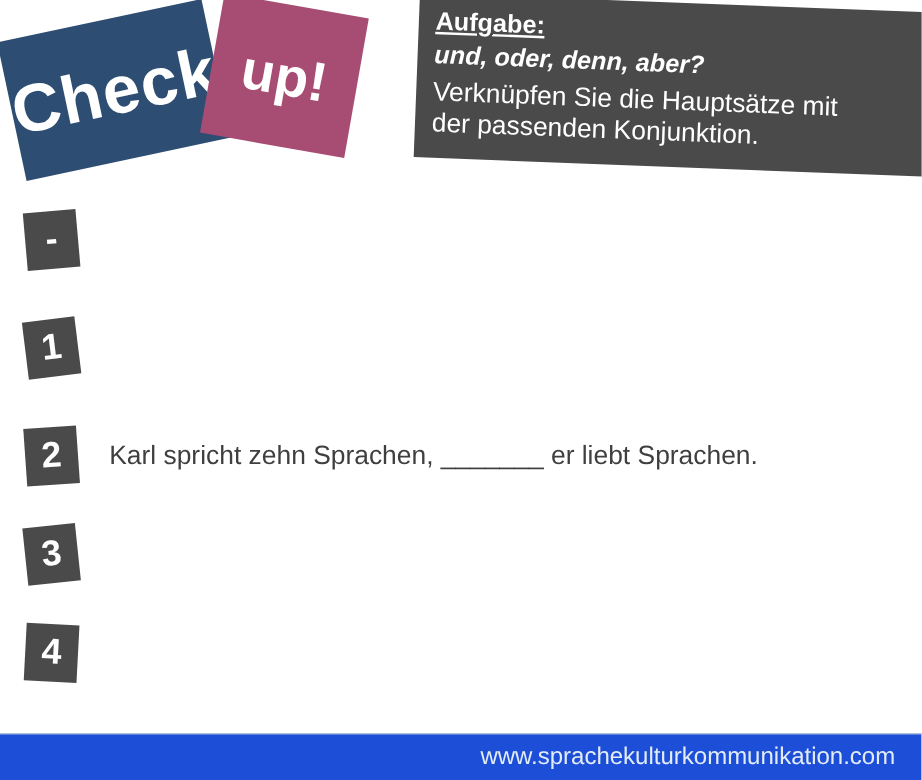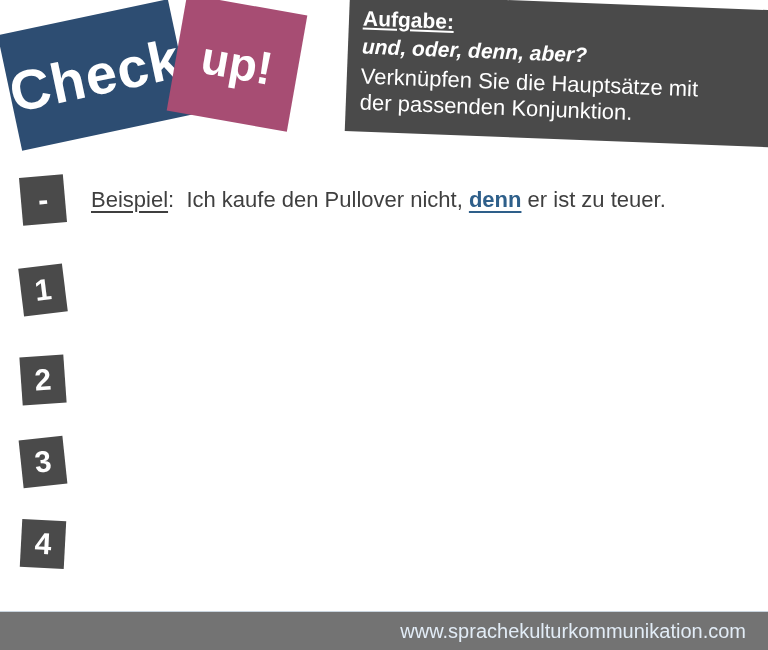--- a/index.html
+++ b/index.html
@@ -117,21 +117,21 @@
     font-weight: bold;
     text-decoration: underline;
     text-underline-offset: 4px;
   }
 
   
   .footer-bar {
     position: absolute;
     left: 0; bottom: 0;
     width: 768px; height: 39px;
-    background: #737373;
+    background: #1d4ed8;
     border-top: 1px solid #c9d4de;
     display: flex;
     align-items: center;
     justify-content: flex-end;
     padding-right: 22px;
   }
   .footer-url {
     color: #e2ecf6;
     font-size: 20px;
   }
@@ -150,29 +150,29 @@
 
   <div class="task-box">
     <div class="task-heading">Aufgabe:</div>
     <div class="task-conj">und, oder, denn, aber?</div>
     <div class="task-line">Verknüpfen Sie die Hauptsätze mit</div>
     <div class="task-line">der passenden Konjunktion.</div>
   </div>
 
   <div class="row row-example">
     <div class="badge">-</div>
-    <div class="row-text"><span class="u">Beispiel</span><span>:  Ich kaufe den Pullover nicht, </span><span class="conj">denn</span><span> er ist zu teuer.</span></div>
   </div>
 
   <div class="row row-1">
     <div class="badge">1</div>
   </div>
 
   <div class="row row-2">
     <div class="badge">2</div>
+    <div class="row-text">Karl spricht zehn Sprachen, _______ er liebt Sprachen.</div>
   </div>
 
   <div class="row row-3">
     <div class="badge">3</div>
   </div>
 
   <div class="row row-4">
     <div class="badge">4</div>
   </div>
 

